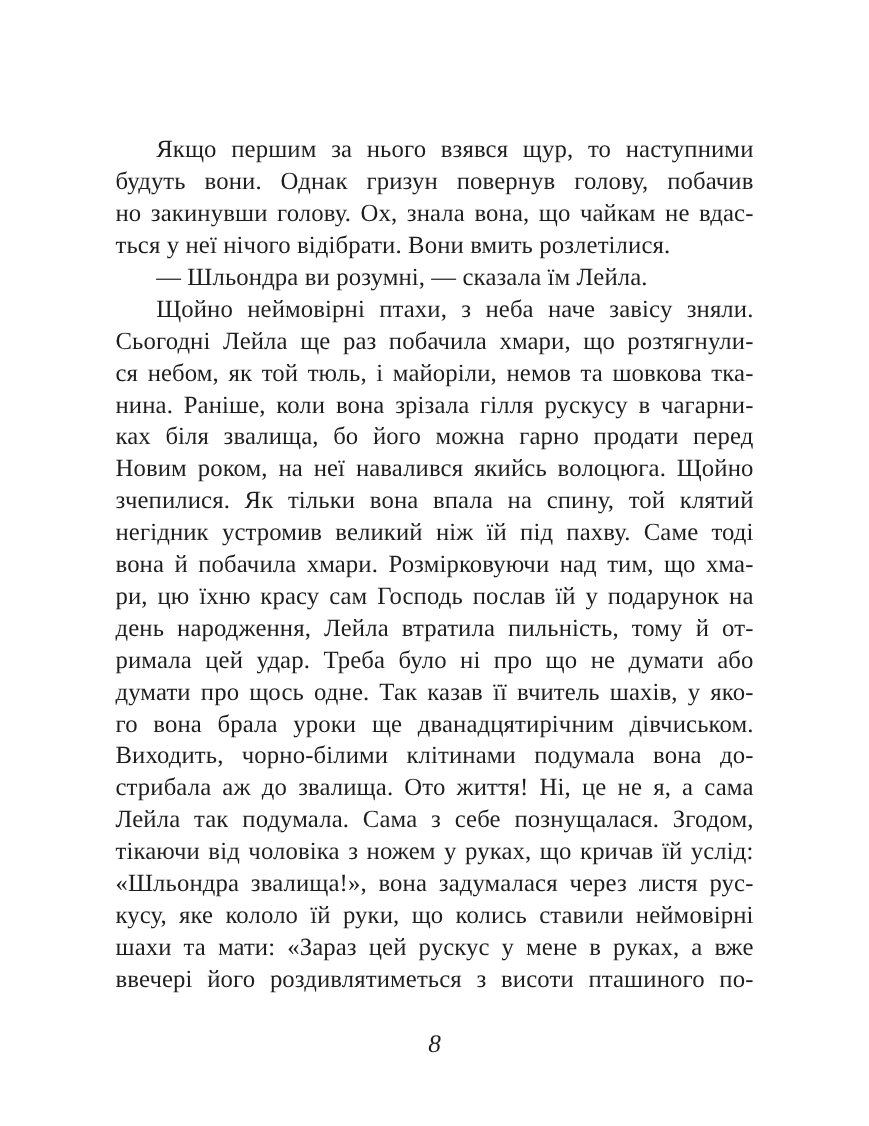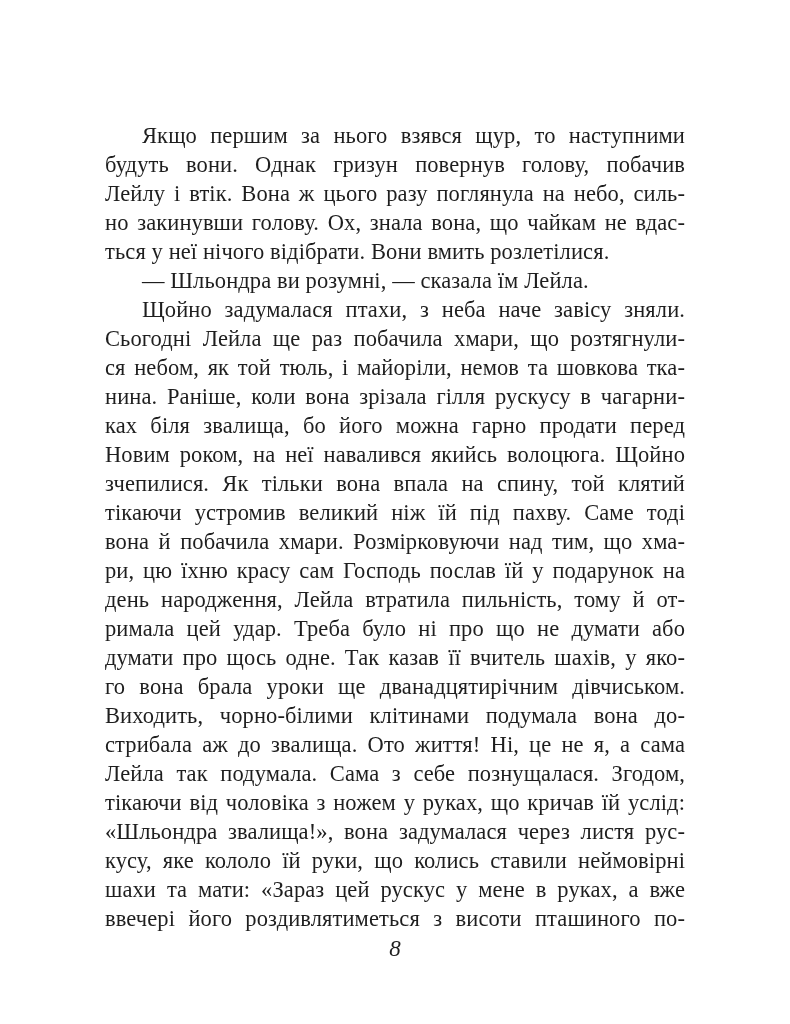--- a/index.html
+++ b/index.html
@@ -53,36 +53,35 @@
   }
 </style>
 </head>
 <body>
 
 <div class="page">
   <div class="text-block">
       <div class="paragraph">
         <div class="line indent">Якщо першим за нього взявся щур, то наступними</div>
         <div class="line">будуть вони. Однак гризун повернув голову, побачив</div>
-        <div class="line">Лейлу і втік. Вона ж цього разу поглянула на небо, силь-</div>
         <div class="line">но закинувши голову. Ох, знала вона, що чайкам не вдас-</div>
         <div class="line lastline">ться у неї нічого відібрати. Вони вмить розлетілися.</div>
       </div>
       <div class="paragraph">
         <div class="line indent lastline">— Шльондра ви розумні, — сказала їм Лейла.</div>
       </div>
       <div class="paragraph">
-        <div class="line indent">Щойно задумалася птахи, з неба наче завісу зняли.</div>
+        <div class="line indent">Щойно неймовірні птахи, з неба наче завісу зняли.</div>
         <div class="line">Сьогодні Лейла ще раз побачила хмари, що розтягнули-</div>
         <div class="line">ся небом, як той тюль, і майоріли, немов та шовкова тка-</div>
         <div class="line">нина. Раніше, коли вона зрізала гілля рускусу в чагарни-</div>
         <div class="line">ках біля звалища, бо його можна гарно продати перед</div>
         <div class="line">Новим роком, на неї навалився якийсь волоцюга. Щойно</div>
         <div class="line">зчепилися. Як тільки вона впала на спину, той клятий</div>
-        <div class="line">тікаючи устромив великий ніж їй під пахву. Саме тоді</div>
+        <div class="line">негідник устромив великий ніж їй під пахву. Саме тоді</div>
         <div class="line">вона й побачила хмари. Розмірковуючи над тим, що хма-</div>
         <div class="line">ри, цю їхню красу сам Господь послав їй у подарунок на</div>
         <div class="line">день народження, Лейла втратила пильність, тому й от-</div>
         <div class="line">римала цей удар. Треба було ні про що не думати або</div>
         <div class="line">думати про щось одне. Так казав її вчитель шахів, у яко-</div>
         <div class="line">го вона брала уроки ще дванадцятирічним дівчиськом.</div>
         <div class="line">Виходить, чорно-білими клітинами подумала вона до-</div>
         <div class="line">стрибала аж до звалища. Ото життя! Ні, це не я, а сама</div>
         <div class="line">Лейла так подумала. Сама з себе познущалася. Згодом,</div>
         <div class="line">тікаючи від чоловіка з ножем у руках, що кричав їй услід:</div>

